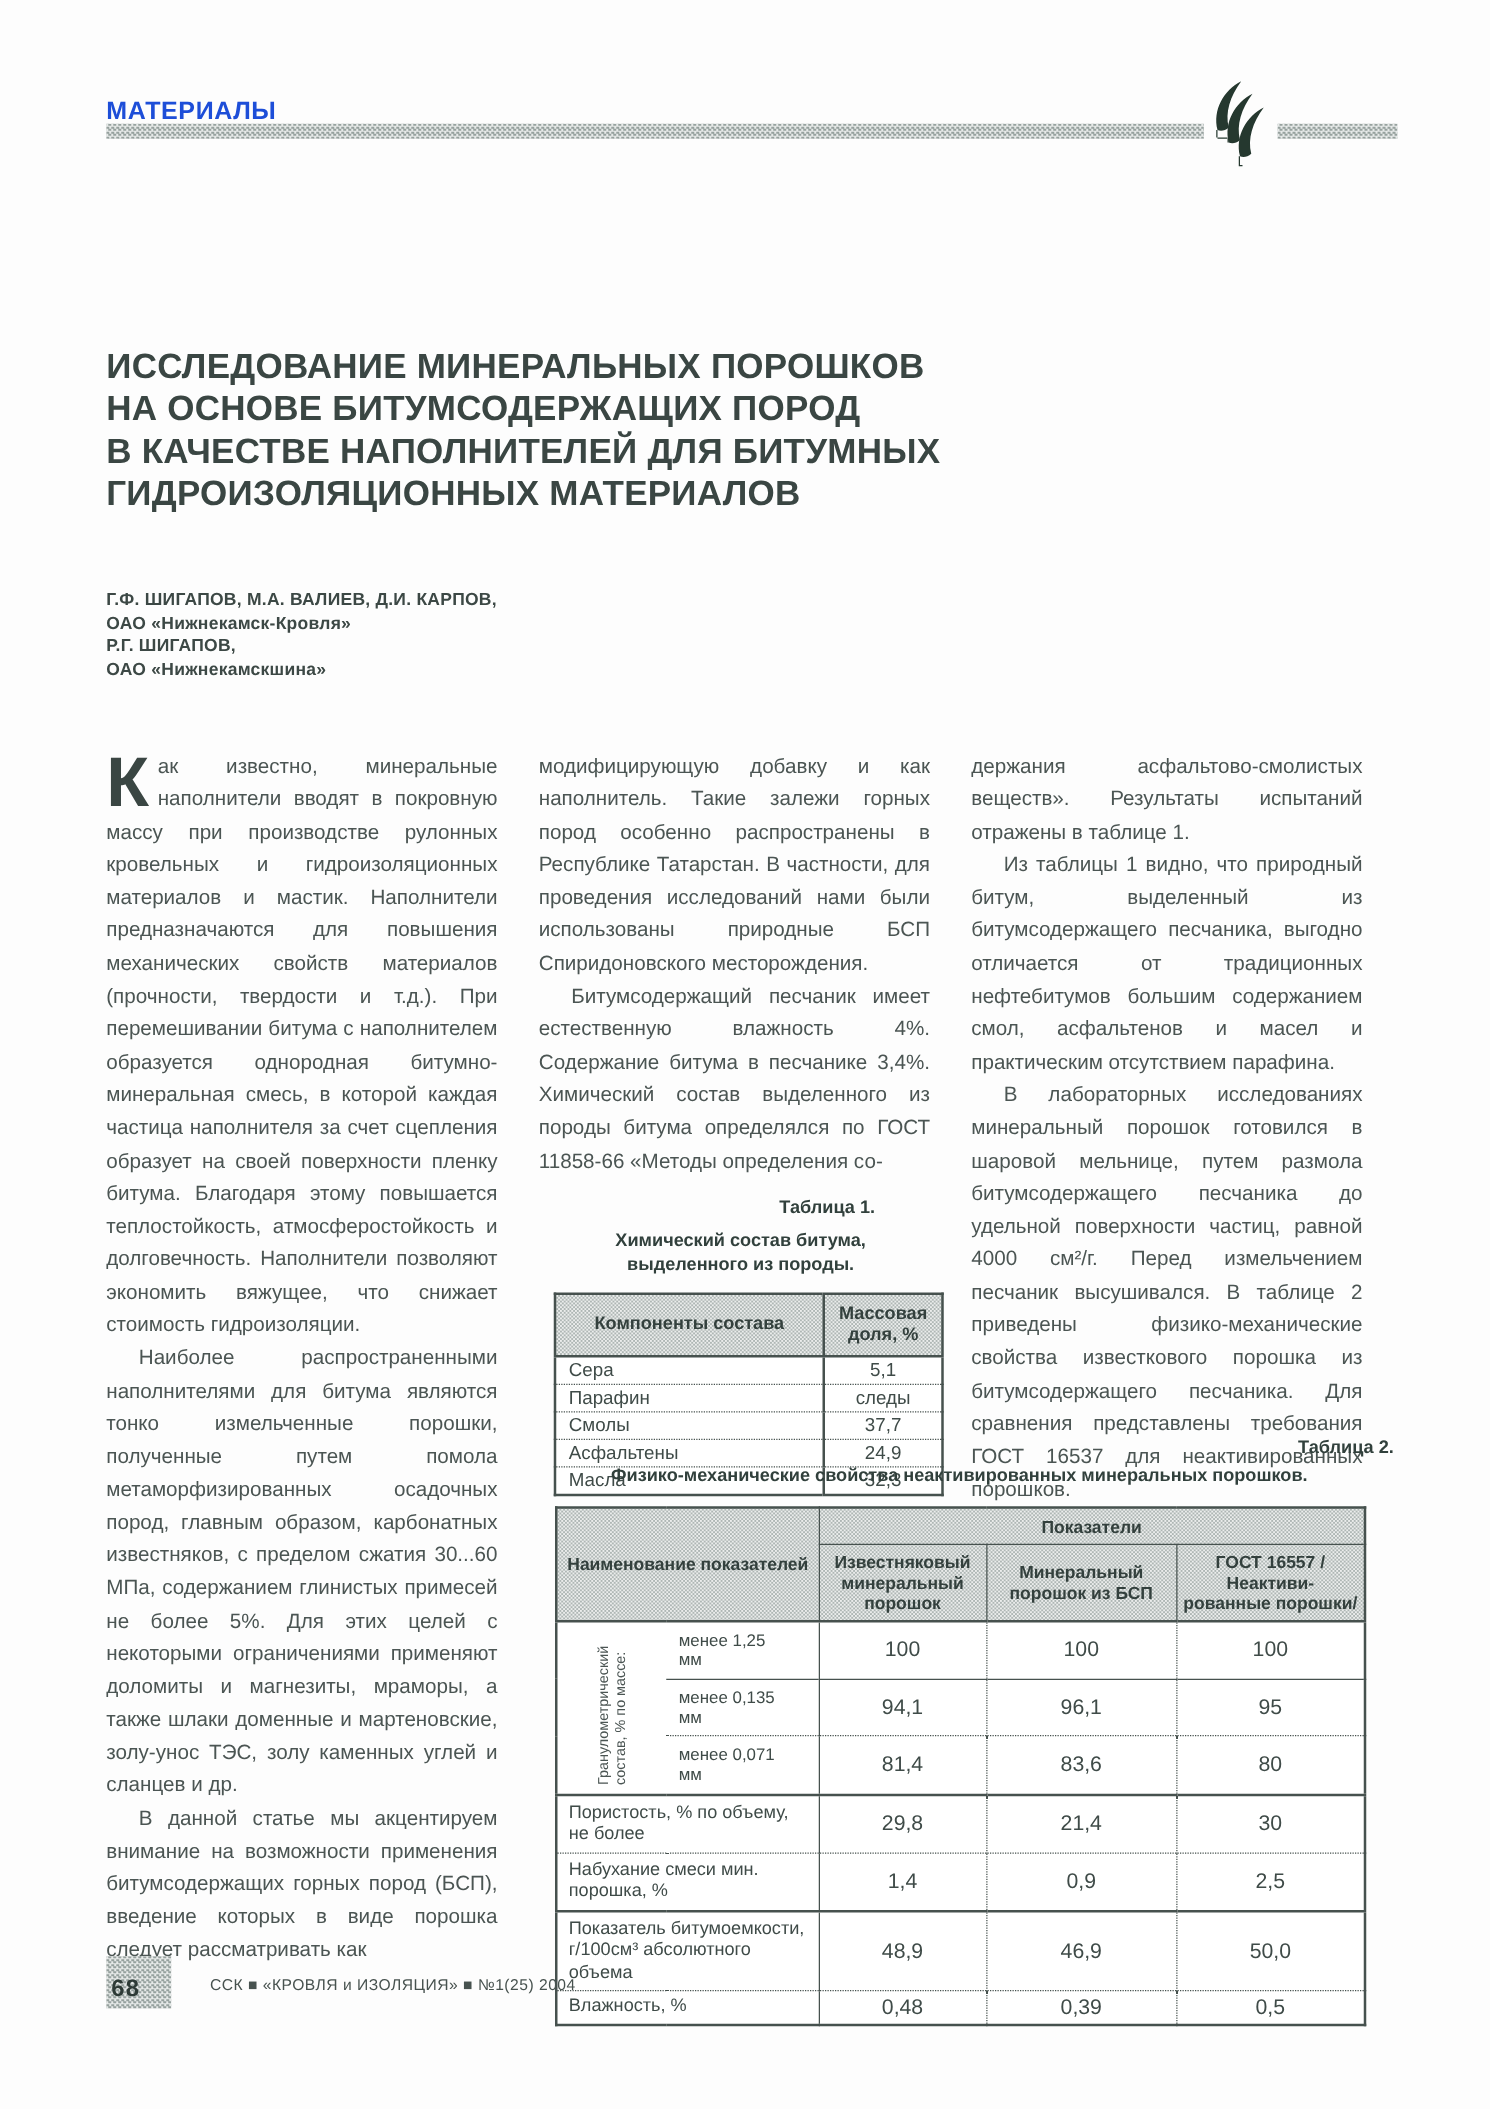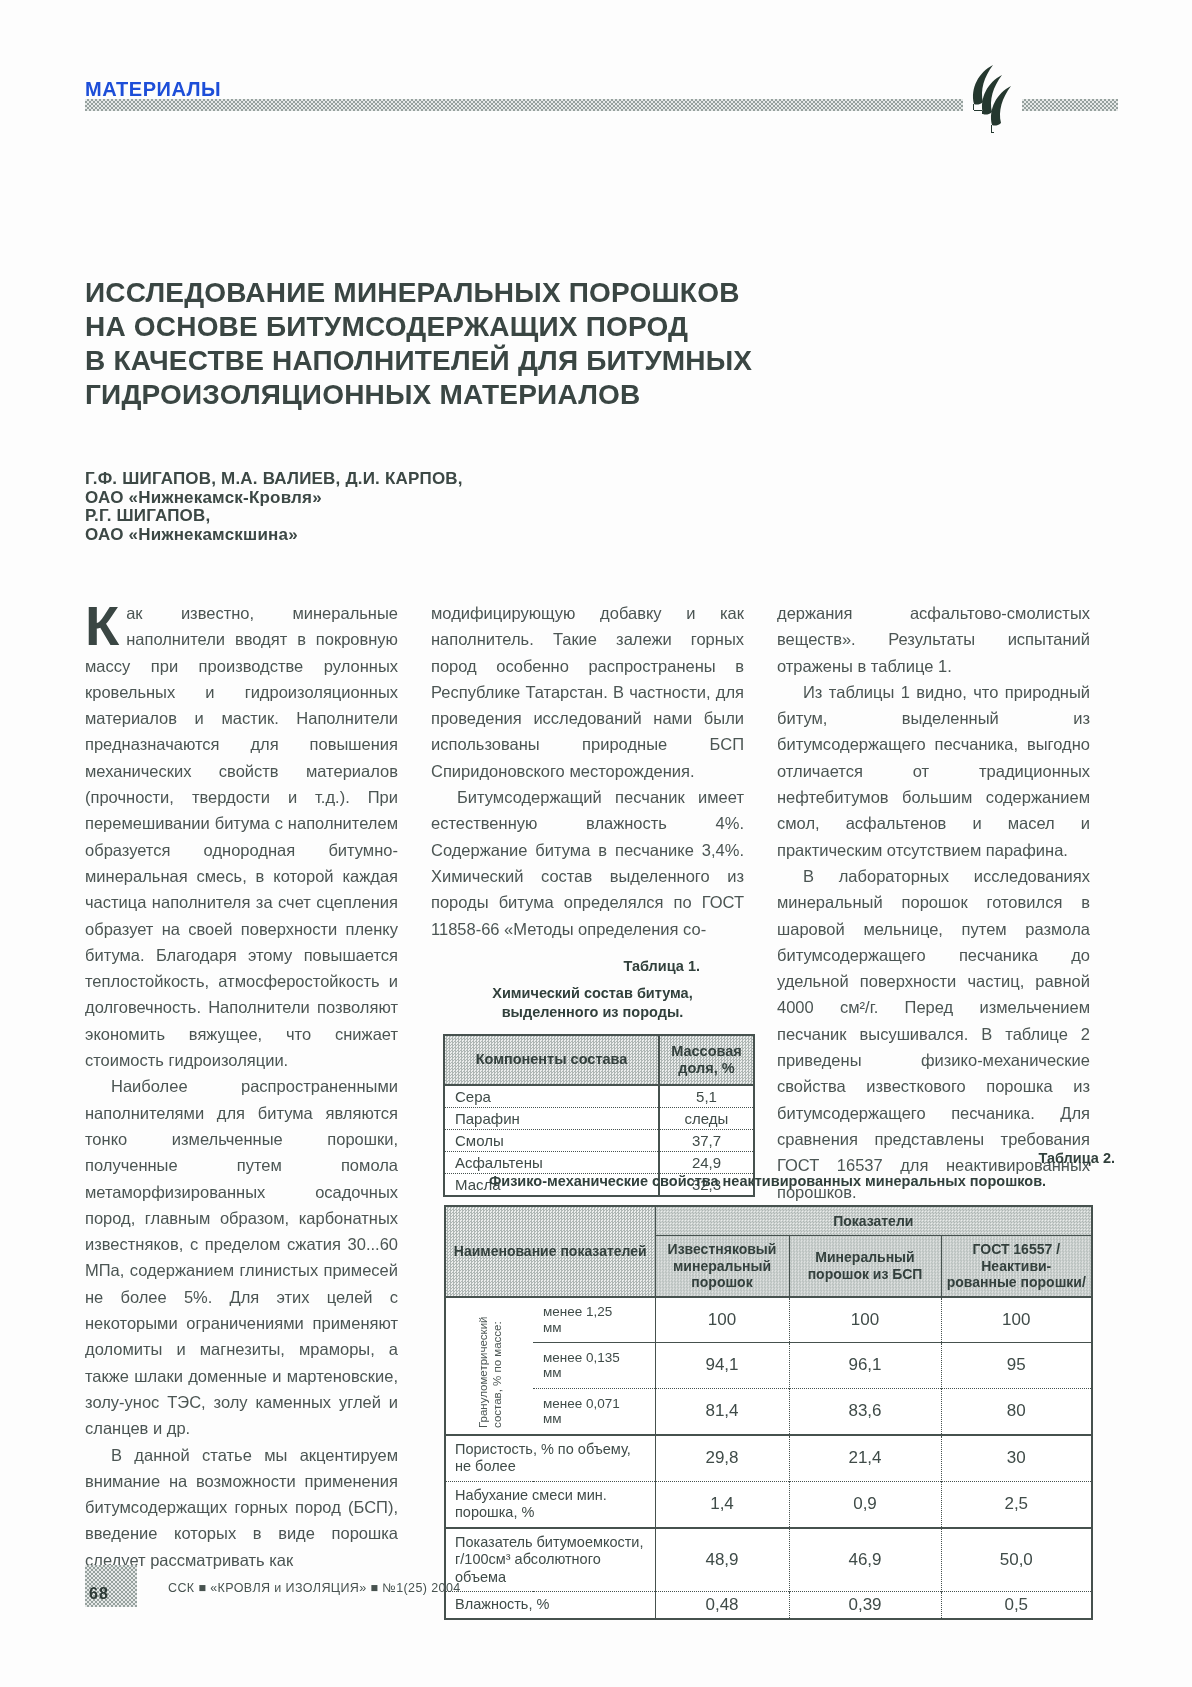--- a/index.html
+++ b/index.html
@@ -32,21 +32,21 @@
   }
   .logo{position:absolute;left:966px;top:64px;width:50px;height:72px;z-index:3;}
   
   .title{
     position:absolute;left:85px;top:276px;width:980px;
     font-size:28px;line-height:34px;font-weight:bold;
     color:var(--title);letter-spacing:.2px;
   }
   .authors{
     position:absolute;left:85px;top:470px;width:700px;
-    font-size:17px;line-height:18.5px;font-weight:bold;
+    font-size:14px;line-height:18.5px;font-weight:bold;
     color:#3c4845;letter-spacing:.2px;
   }
   
   .cols{position:absolute;left:85px;top:600px;width:1005px;display:flex;gap:33px;}
   .col{width:313px;}
   .col p{
     margin:0;font-size:16.5px;line-height:26.3px;
     text-align:justify;color:var(--ink);
   }
   .col p.indent{text-indent:26px;}
@@ -112,21 +112,21 @@
     writing-mode:vertical-rl;transform:rotate(180deg);
     font-size:11.5px;line-height:14px;color:var(--ink);
     max-height:128px;word-break:break-word;text-align:left;
   }
   
   .pagenum-box{
     position:absolute;left:85px;top:1565px;width:52px;height:42px;
     display:flex;align-items:flex-end;justify-content:flex-start;
   }
   .pagenum{
-    font-size:16px;font-weight:bold;color:#2d3a36;
+    font-size:19px;font-weight:bold;color:#2d3a36;
     padding:0 0 4px 4px;letter-spacing:1px;
   }
   .journal-line{
     position:absolute;left:168px;top:1581px;
     font-size:12.5px;color:#47524f;letter-spacing:.4px;
   }
 </style>
 </head>
 <body>
 

